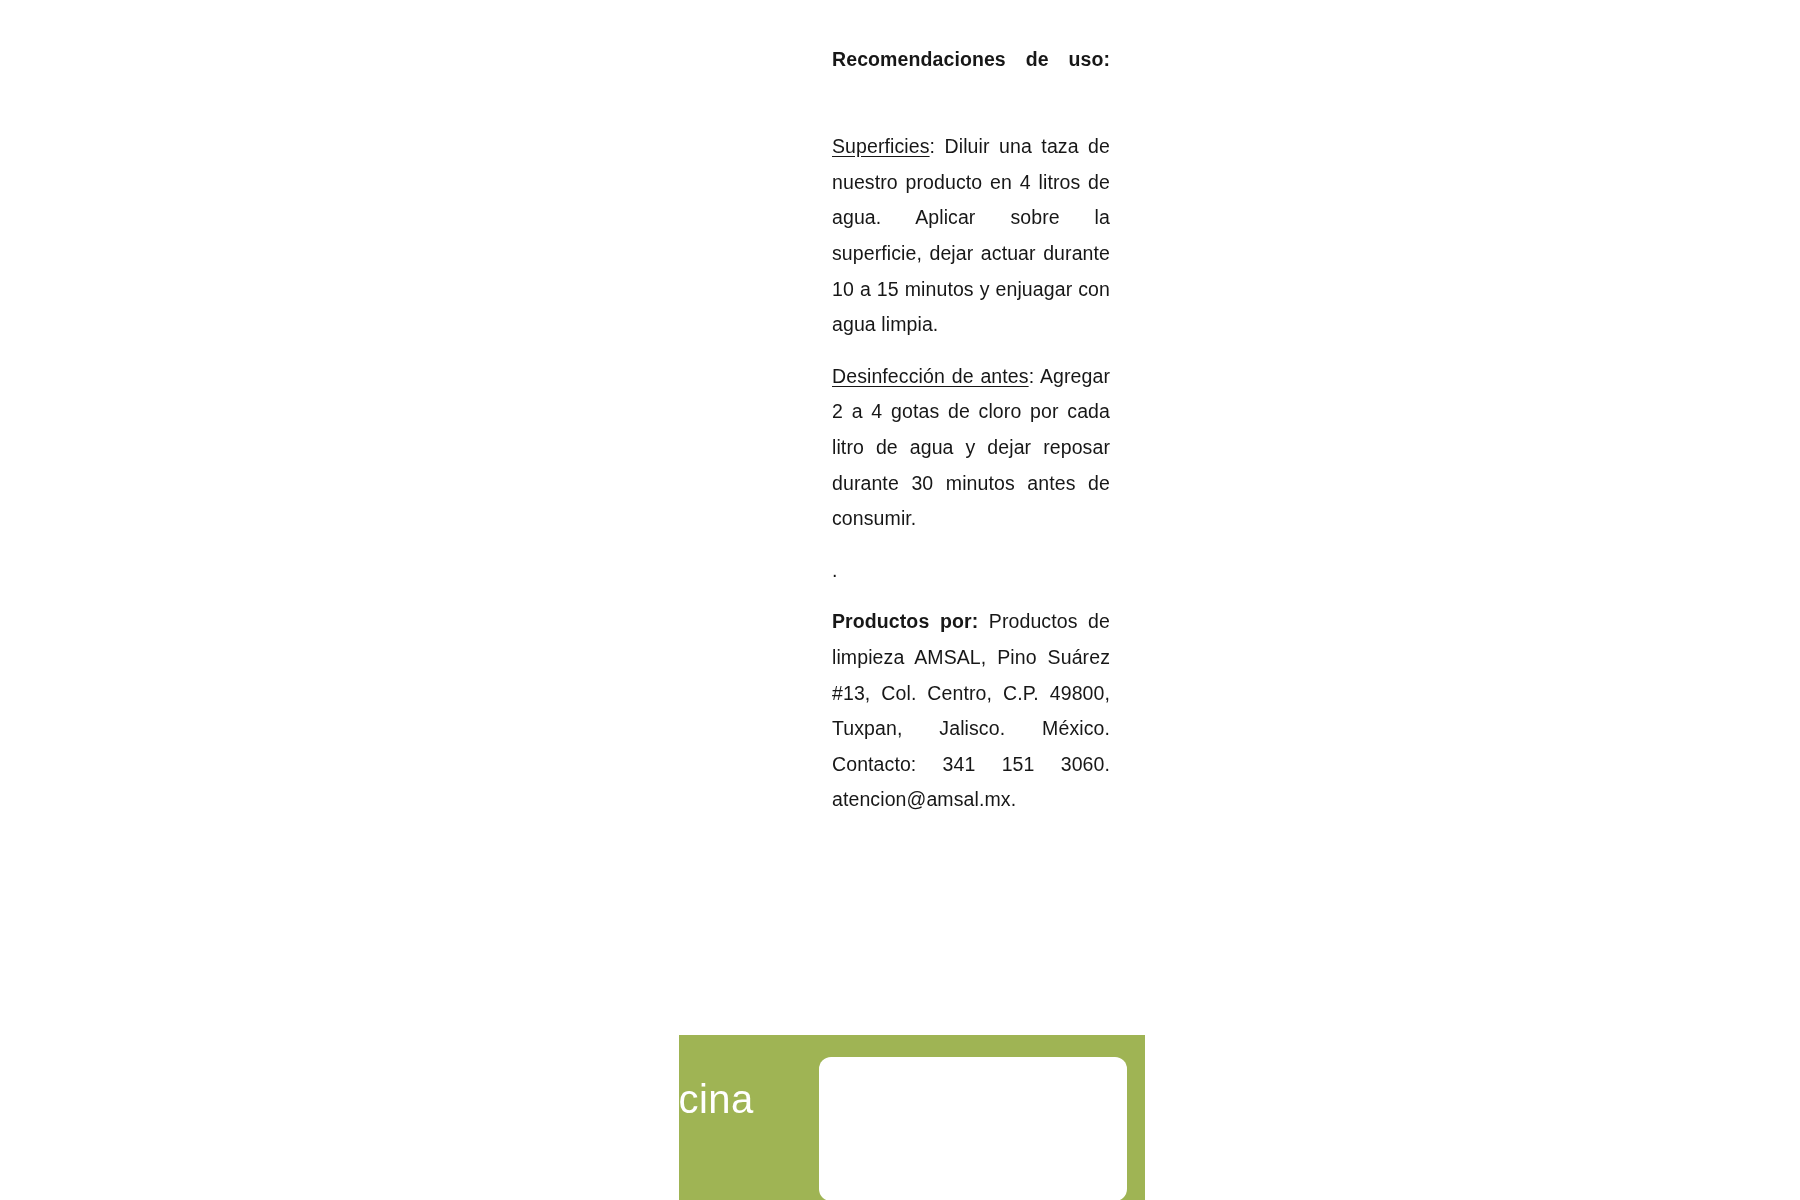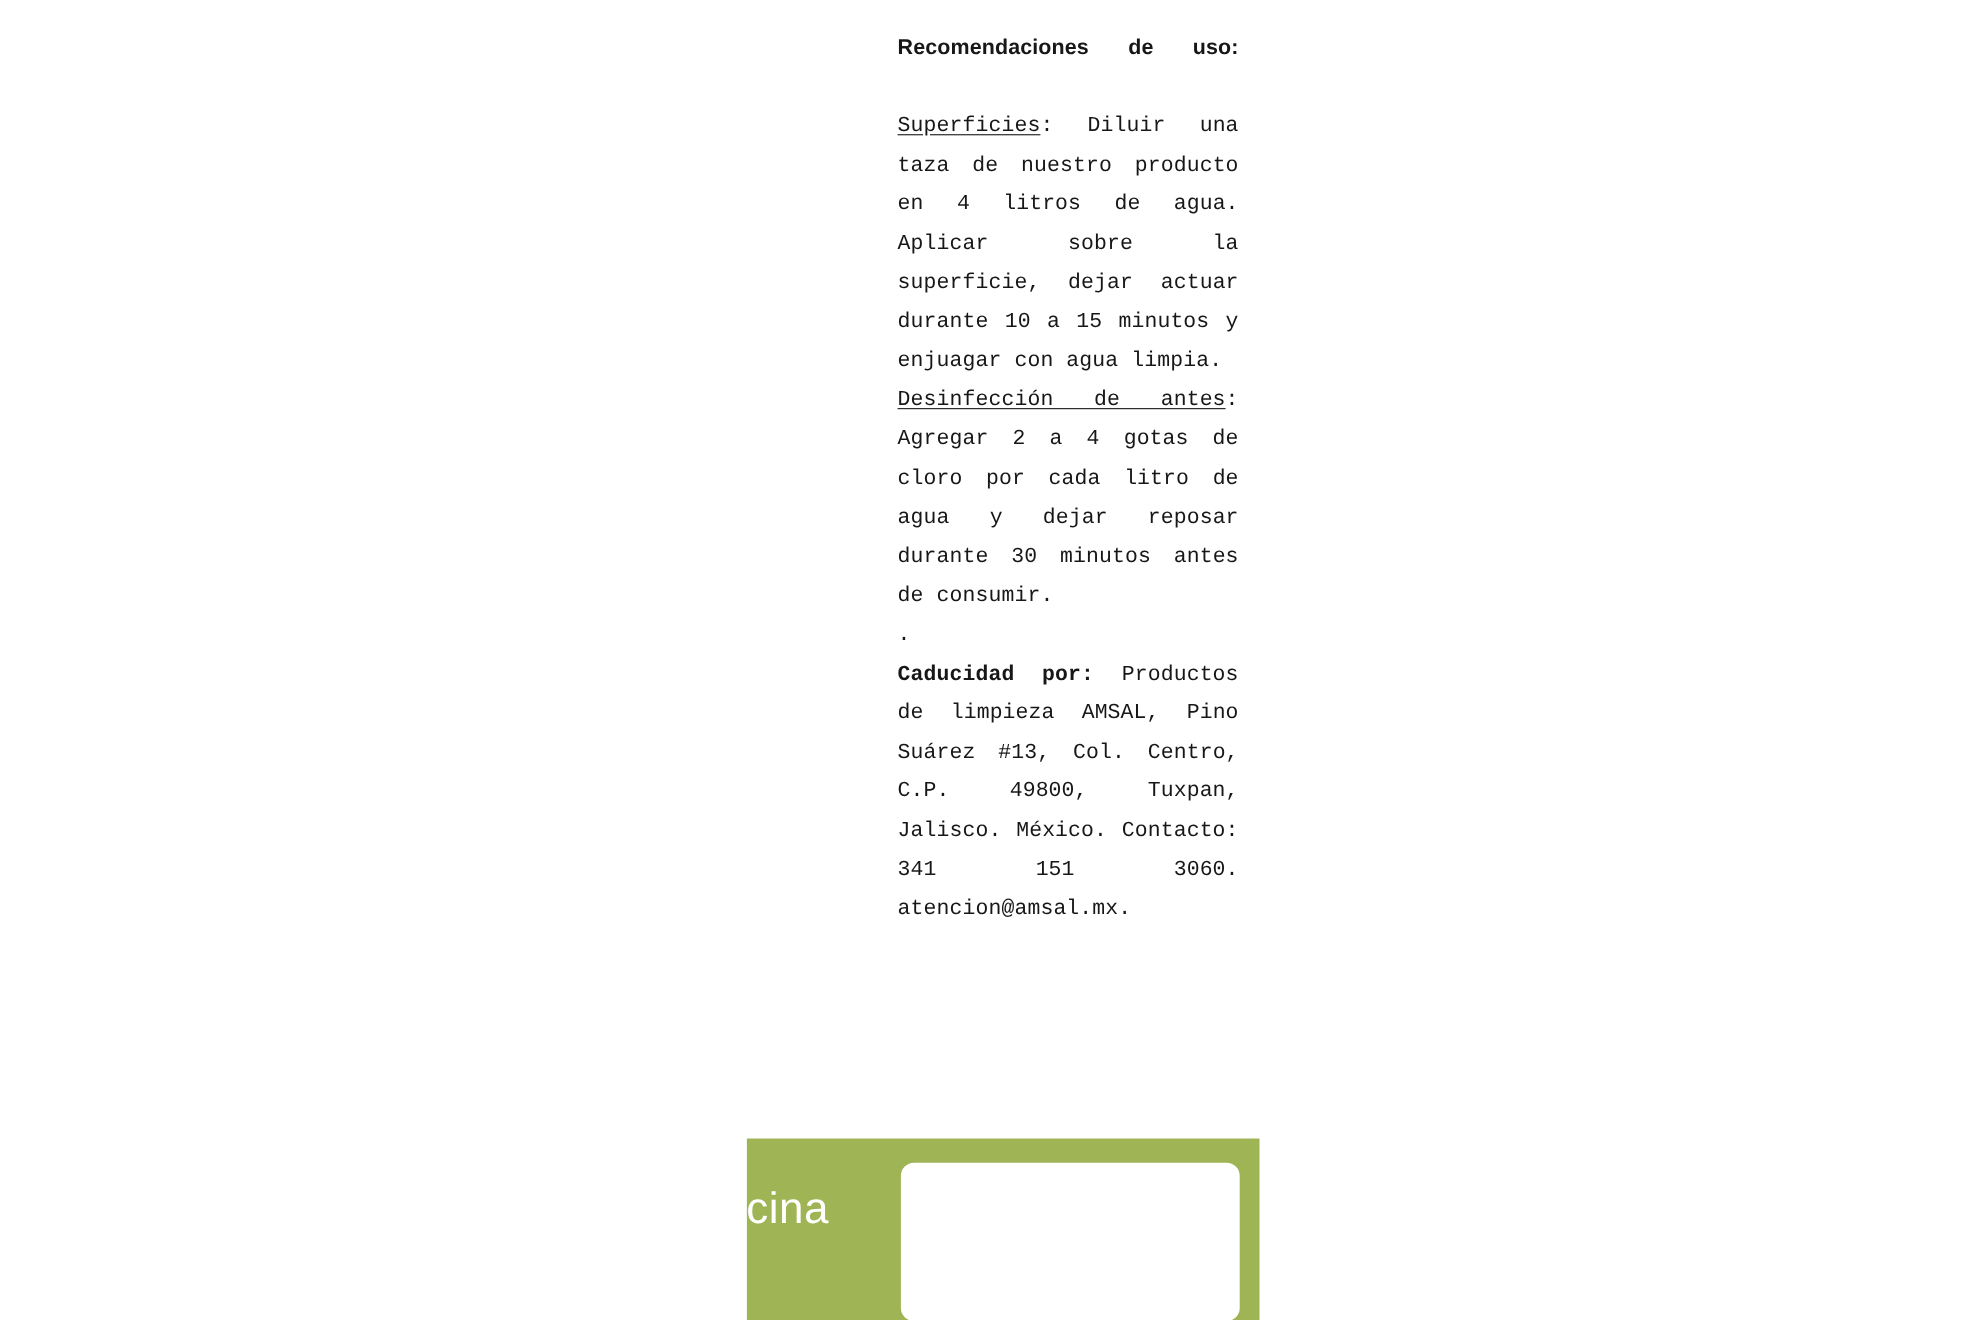--- a/index.html
+++ b/index.html
@@ -24,26 +24,25 @@
     width: 310px;
     text-align: justify;
     text-justify: inter-word;
     font-size: 19.5px;
     line-height: 35.6px;
     color: #171717;
     letter-spacing: 0.1px;
   }
 
   .block {
-    margin: 0;
+    margin: 16px;
   }
 
   .block + .block {
     margin-top: 0;
-    font-family: Liberation Mono, monospace;
   }
 
   .heading {
     font-weight: bold;
   }
 
   .underline {
     text-decoration: underline;
     text-underline-offset: 2.5px;
   }
@@ -110,21 +109,21 @@
   </p>
 
 
   <p class="block">
     <span class="underline">Desinfección de antes</span><span>: Agregar 2 a 4 gotas de cloro por cada litro de agua y dejar reposar durante 30 minutos antes de consumir.</span>
   </p>
 
   <p class="block dot-line">.</p>
 
   <p class="block">
-    <span class="heading">Caducidad por:</span><span> Productos de limpieza AMSAL, Pino Suárez #13, Col. Centro, C.P. 49800, Tuxpan, Jalisco. México. Contacto: 341 151 3060. atencion@amsal.mx.</span>
+    <span class="heading">Productos por:</span><span> Productos de limpieza AMSAL, Pino Suárez #13, Col. Centro, C.P. 49800, Tuxpan, Jalisco. México. Contacto: 341 151 3060. atencion@amsal.mx.</span>
   </p>
 
   <div class="spacer-line"></div>
 
 </div>
 
 <div class="footer-band">
   <div class="footer-word">icina</div>
   <div class="footer-box"></div>
 </div>

